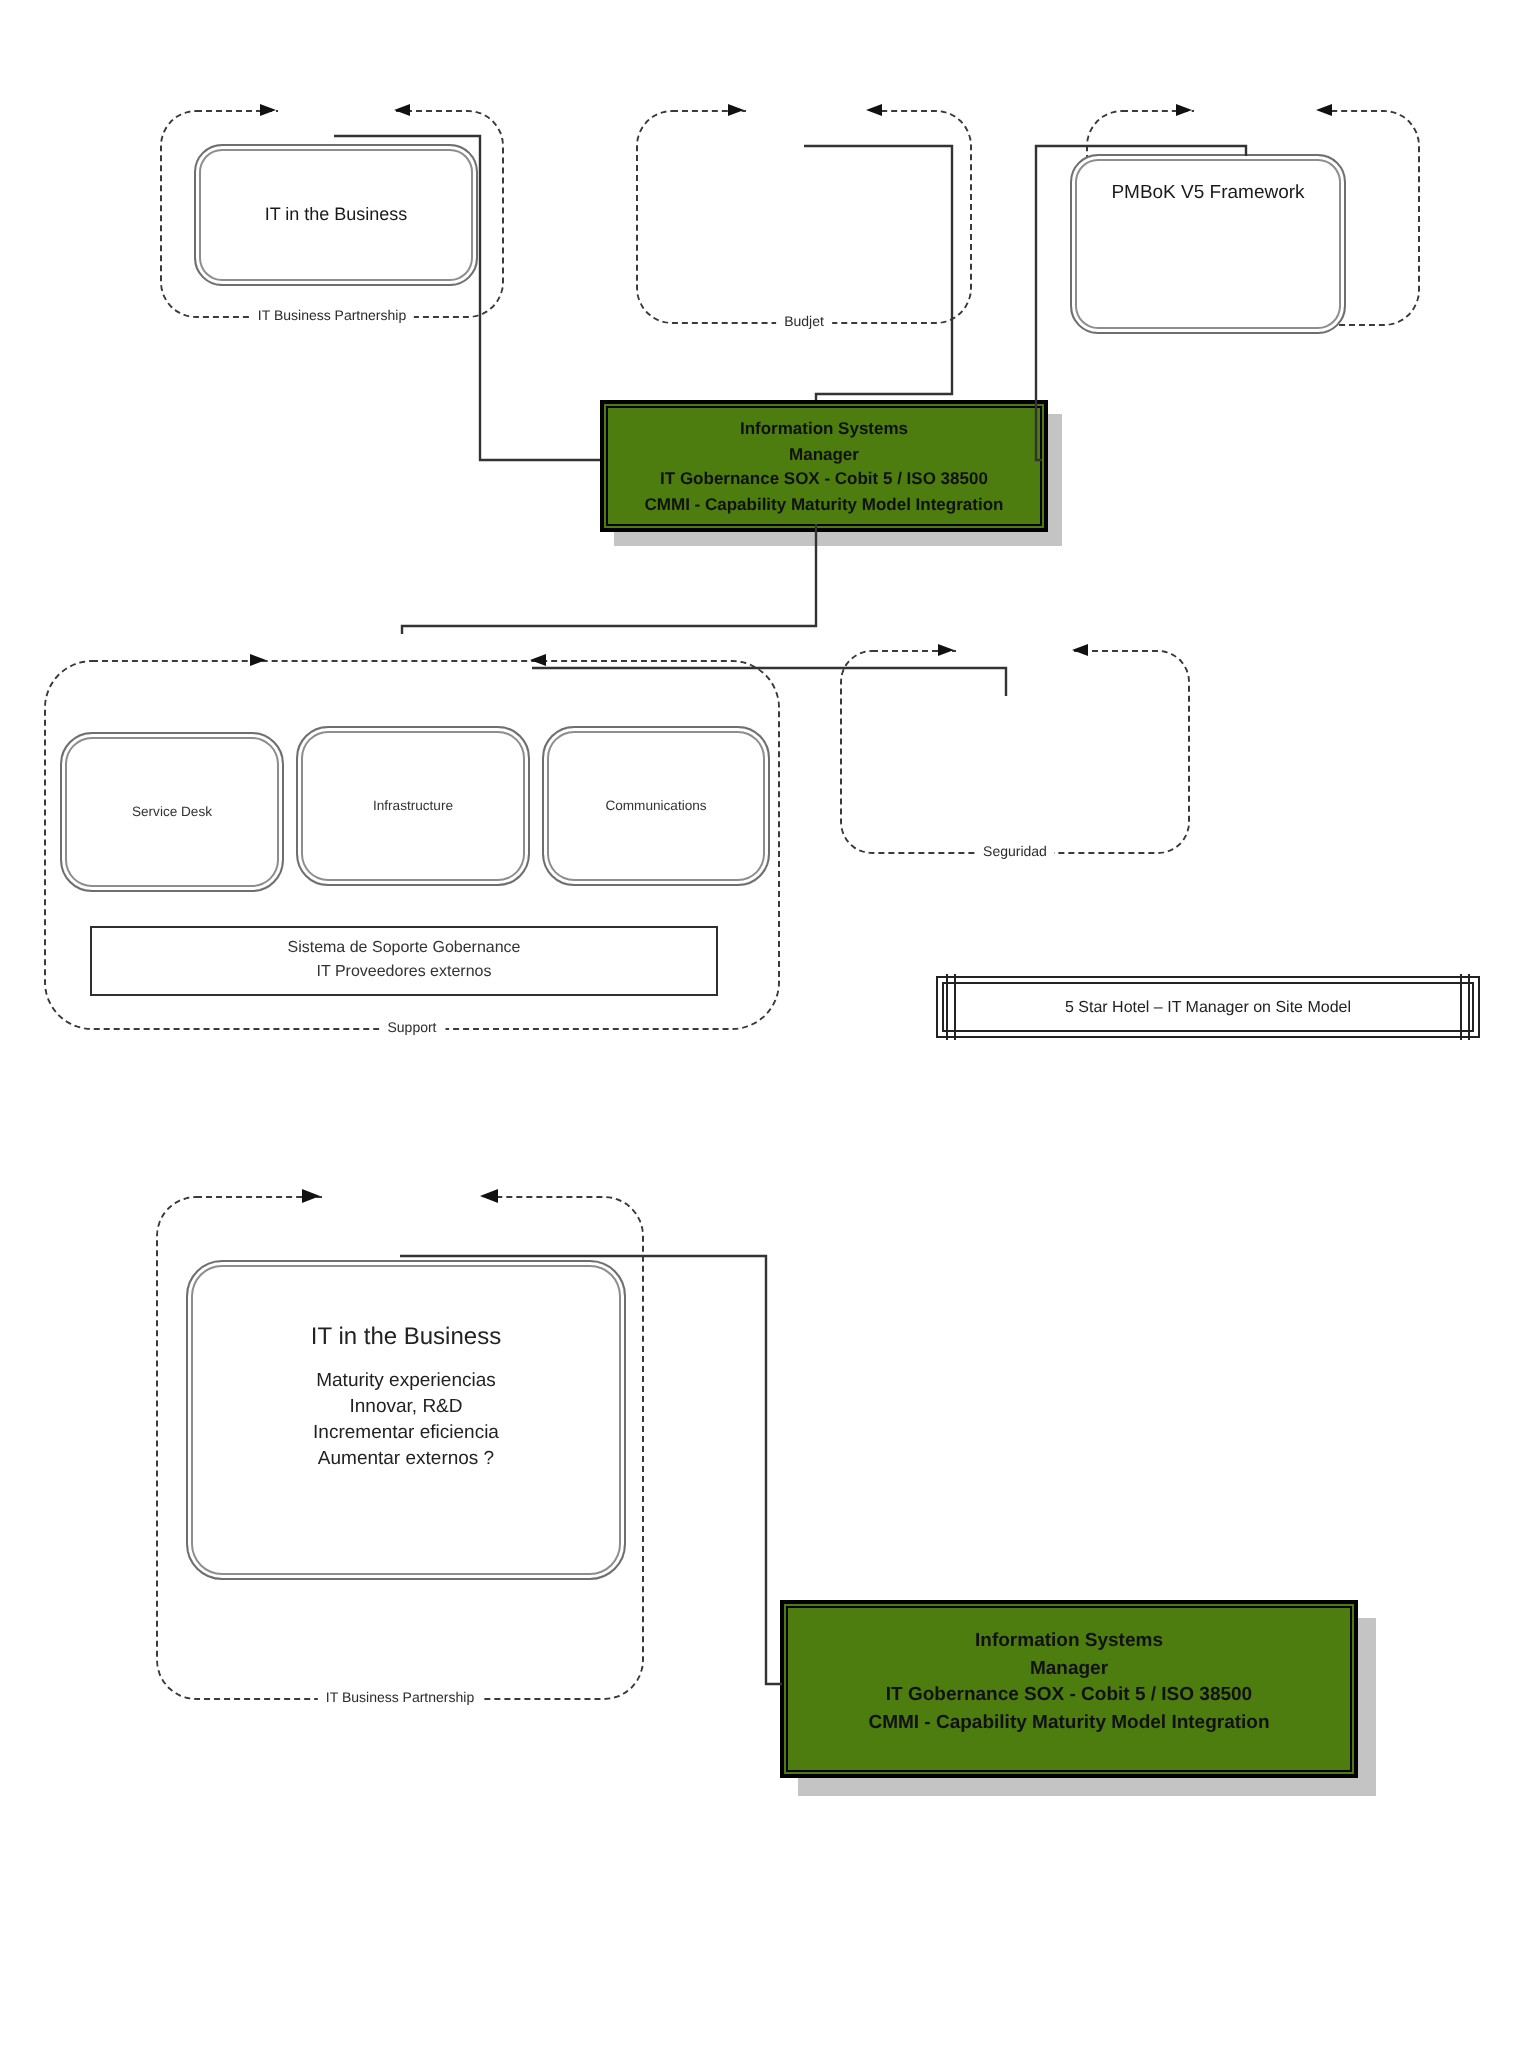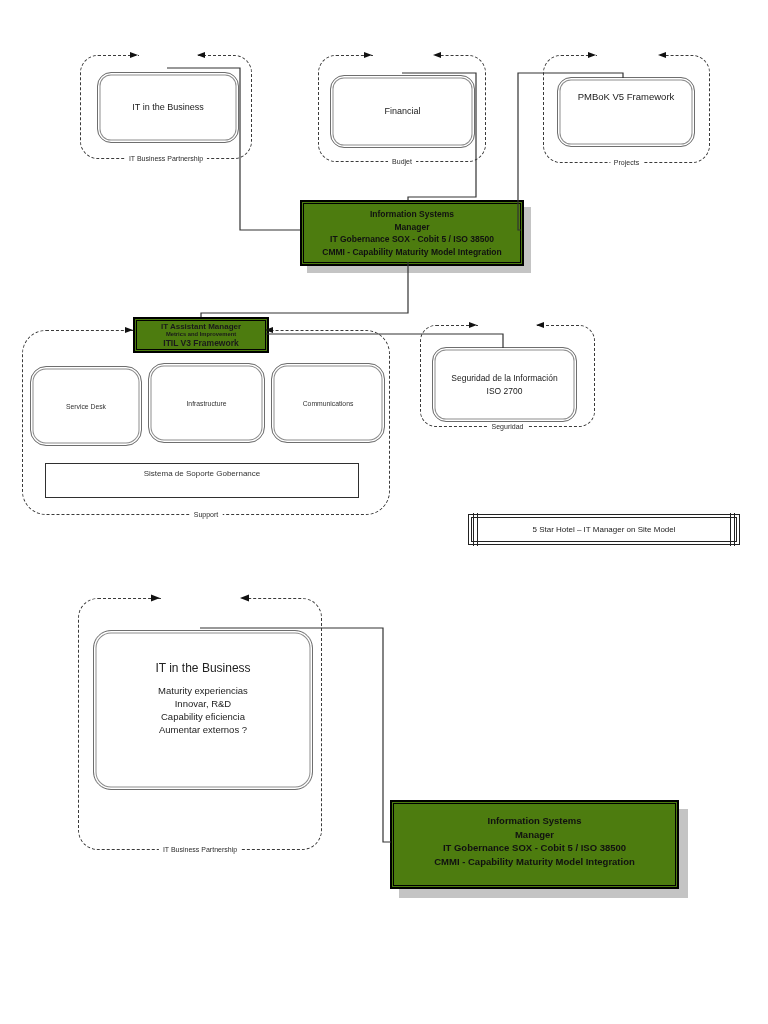--- a/index.html
+++ b/index.html
@@ -81,76 +81,65 @@
 
   <div class="dgroup" style="left:78px;top:598px;width:242px;height:250px;border-radius:20px;">
     <div class="gapmask" style="left:82px;width:80px;"></div>
     <span class="dlabel">IT Business Partnership</span>
   </div>
 
   <div class="rbox t9" style="left:97px;top:72px;width:140px;height:69px;">
     <span>IT in the Business</span>
   </div>
 
-  <div class="rbox t9" style="left:330px;top:75px;width:143px;height:71px;">
-    <span>Financial</span>
-  </div>
 
-  <div class="rbox t95 topalign" style="left:557px;top:77px;width:138px;height:70px;padding-top:13px;box-sizing:border-box;">
+  <div class="rbox t95 topalign" style="left:535px;top:77px;width:138px;height:90px;padding-top:13px;box-sizing:border-box;">
     <span>PMBoK V5 Framework</span>
   </div>
 
   <div class="dblbox shadow7" style="left:300px;top:200px;width:220px;height:62px;">
     <div class="mgr-lines">
       <div>Information Systems</div>
       <div>Manager</div>
       <div>IT Gobernance SOX - Cobit 5 / ISO 38500</div>
       <div>CMMI - Capability Maturity Model Integration</div>
     </div>
   </div>
 
-  <div class="dblbox" style="left:133px;top:317px;width:132px;height:32px;">
-    <div class="asst-l1">IT Assistant Manager</div>
-    <div class="asst-l2">Metrics and Improvement</div>
-    <div class="asst-l3">ITIL V3 Framework</div>
-  </div>
 
   <div class="rbox t68" style="left:30px;top:366px;width:110px;height:78px;border-radius:16px;">
     <span>Service Desk</span>
   </div>
   <div class="rbox t68" style="left:148px;top:363px;width:115px;height:78px;border-radius:16px;">
     <span>Infrastructure</span>
   </div>
   <div class="rbox t68" style="left:271px;top:363px;width:112px;height:78px;border-radius:16px;">
     <span>Communications</span>
   </div>
 
   <div class="plainbox" style="left:45px;top:463px;width:312px;height:33px;">
     <div class="sis-lines">
       <div>Sistema de Soporte Gobernance</div>
+      <div>IT Proveedores externos</div>
     </div>
   </div>
 
-  <div class="rbox t85" style="left:432px;top:347px;width:143px;height:73px;">
-    <div>Seguridad de la Información</div>
-    <div>ISO 2700</div>
-  </div>
 
-  <div class="banner" style="left:468px;top:488px;width:270px;height:29px;margin-top:26px;">
+  <div class="banner" style="left:468px;top:488px;width:270px;height:29px;">
     <div class="cap l"></div>
     <div class="cap r"></div>
     <span class="hotel-t">5 Star Hotel – IT Manager on Site Model</span>
   </div>
 
   <div class="rbox topalign" style="left:93px;top:630px;width:220px;height:160px;border-radius:18px;box-sizing:border-box;">
     <div class="bb-title">IT in the Business</div>
     <div class="bb-body">
       <div>Maturity experiencias</div>
       <div>Innovar, R&amp;D</div>
-      <div>Capability eficiencia</div>
+      <div>Incrementar eficiencia</div>
       <div>Aumentar externos ?</div>
     </div>
   </div>
 
   <div class="dblbox shadow9" style="left:390px;top:800px;width:285px;height:85px;">
     <div class="mgr2-lines">
       <div>Information Systems</div>
       <div>Manager</div>
       <div>IT Gobernance SOX - Cobit 5 / ISO 38500</div>
       <div>CMMI - Capability Maturity Model Integration</div>

